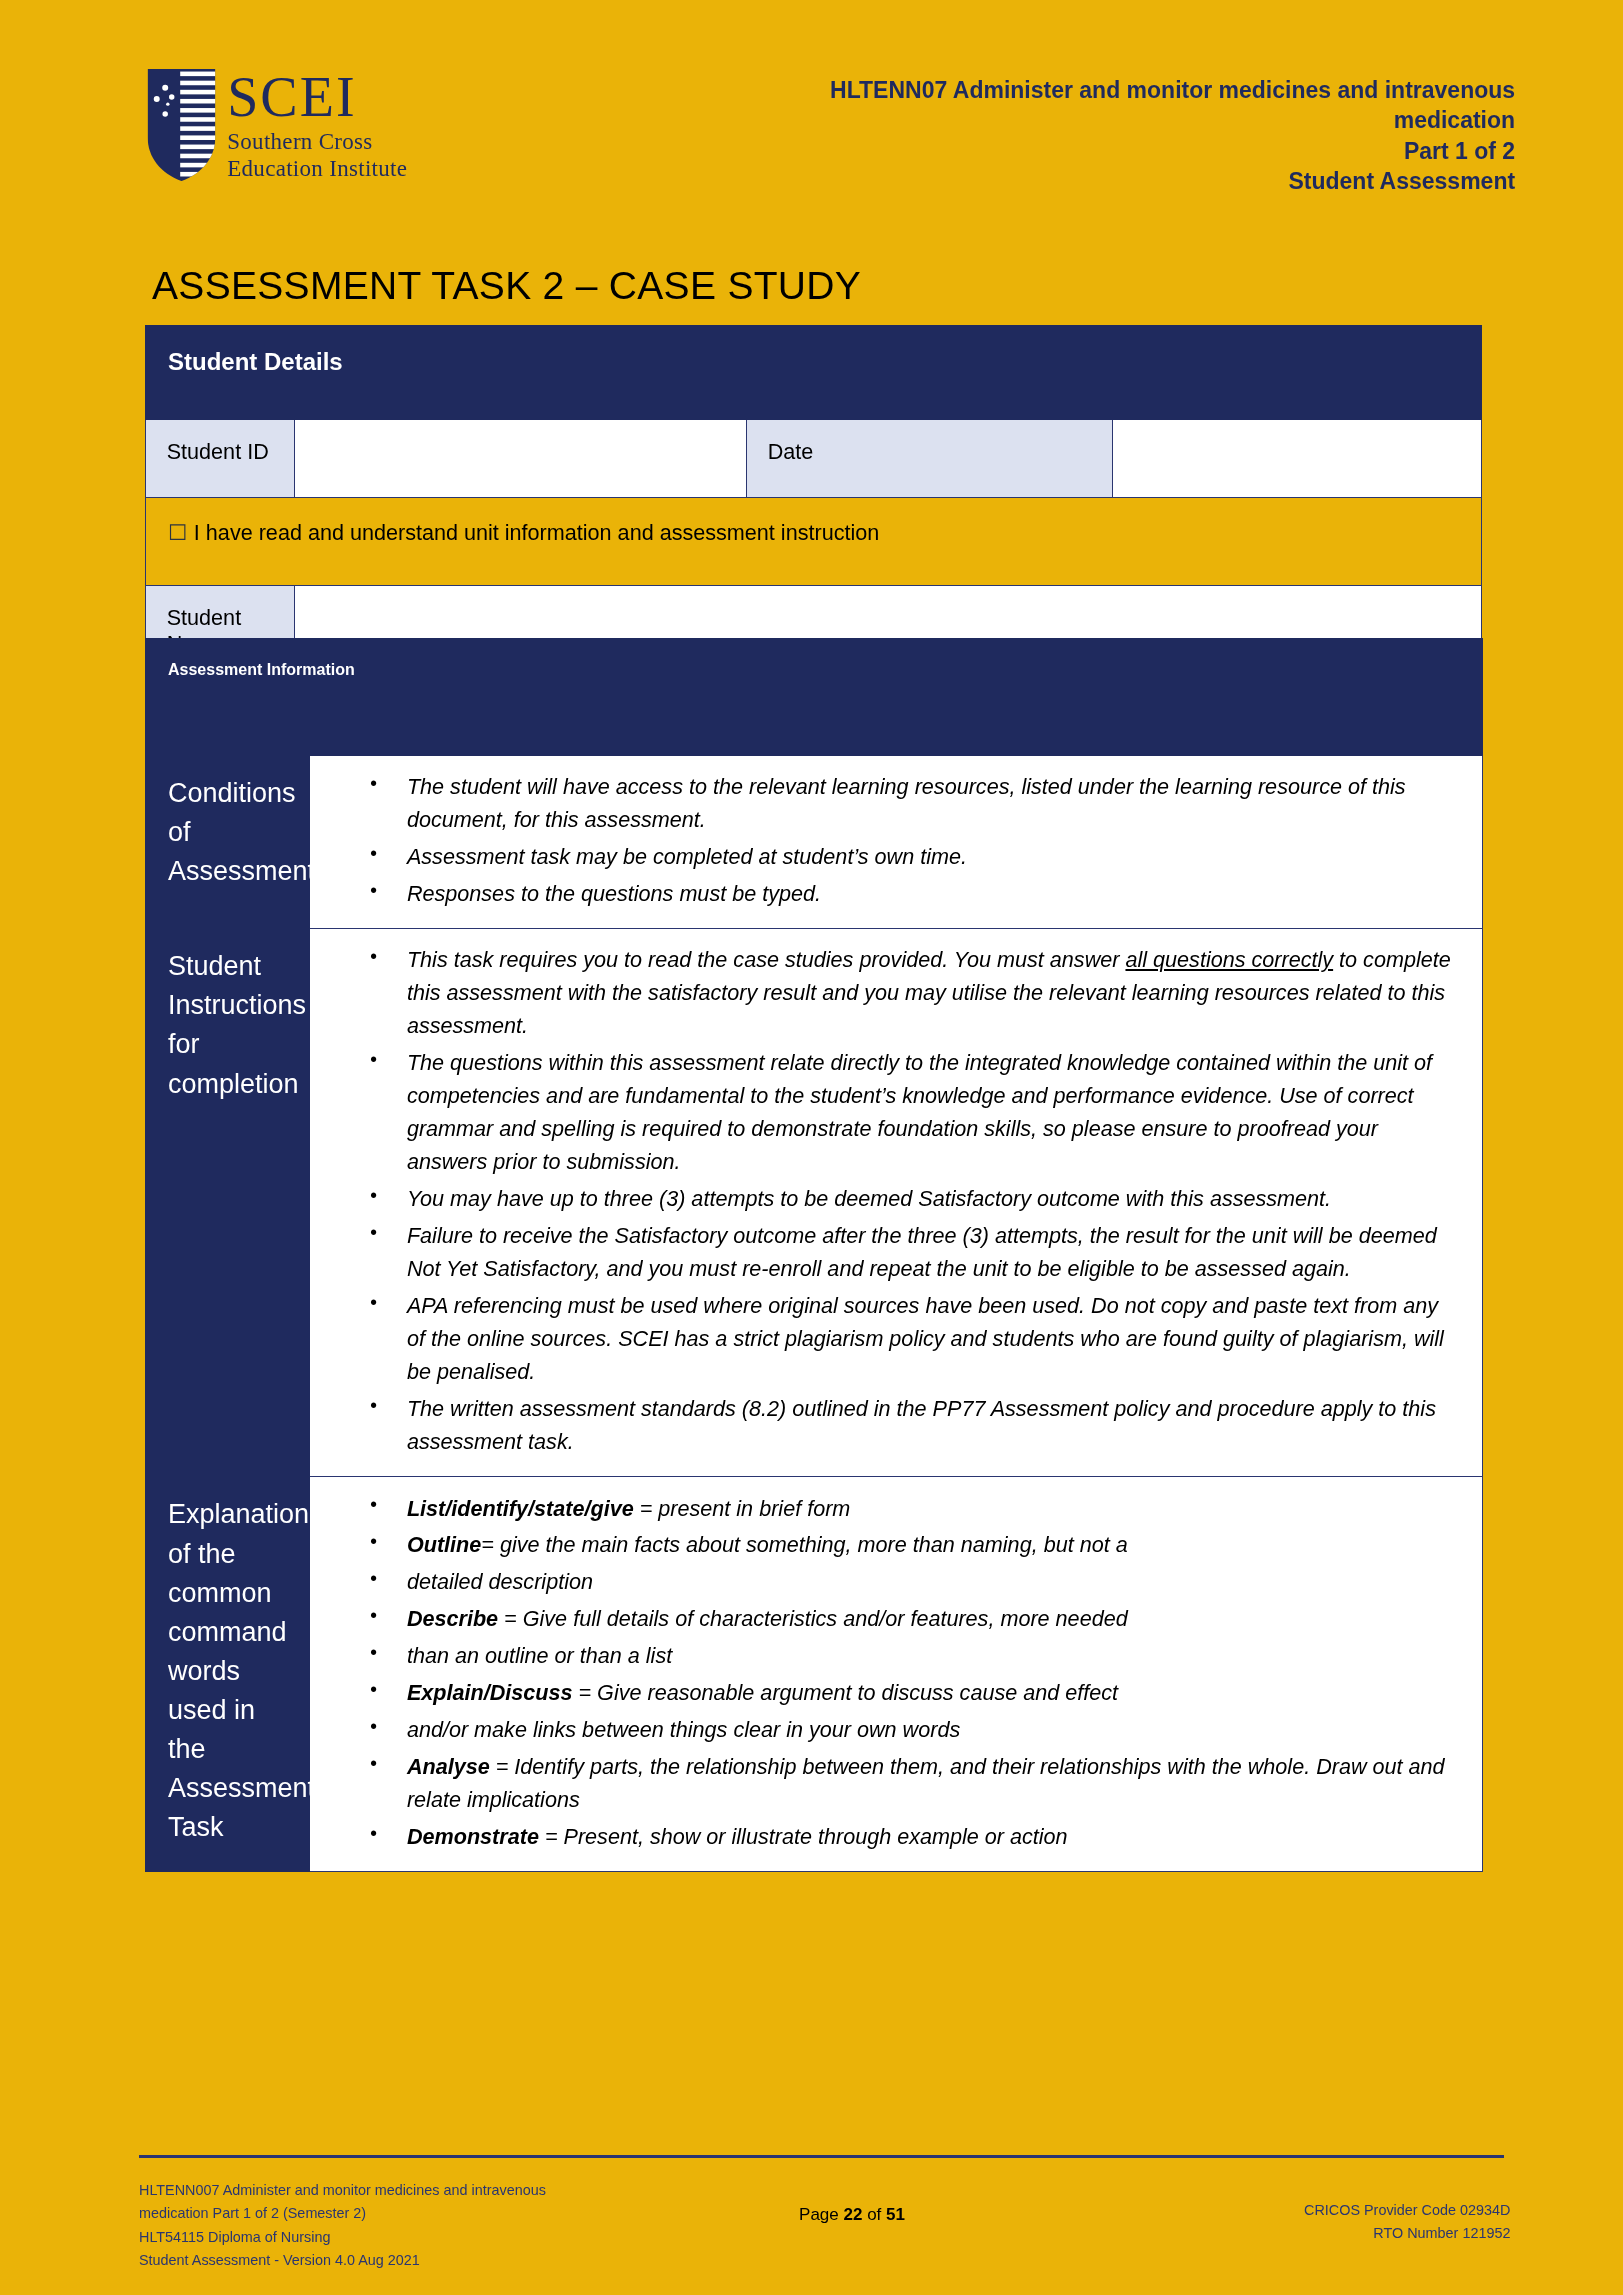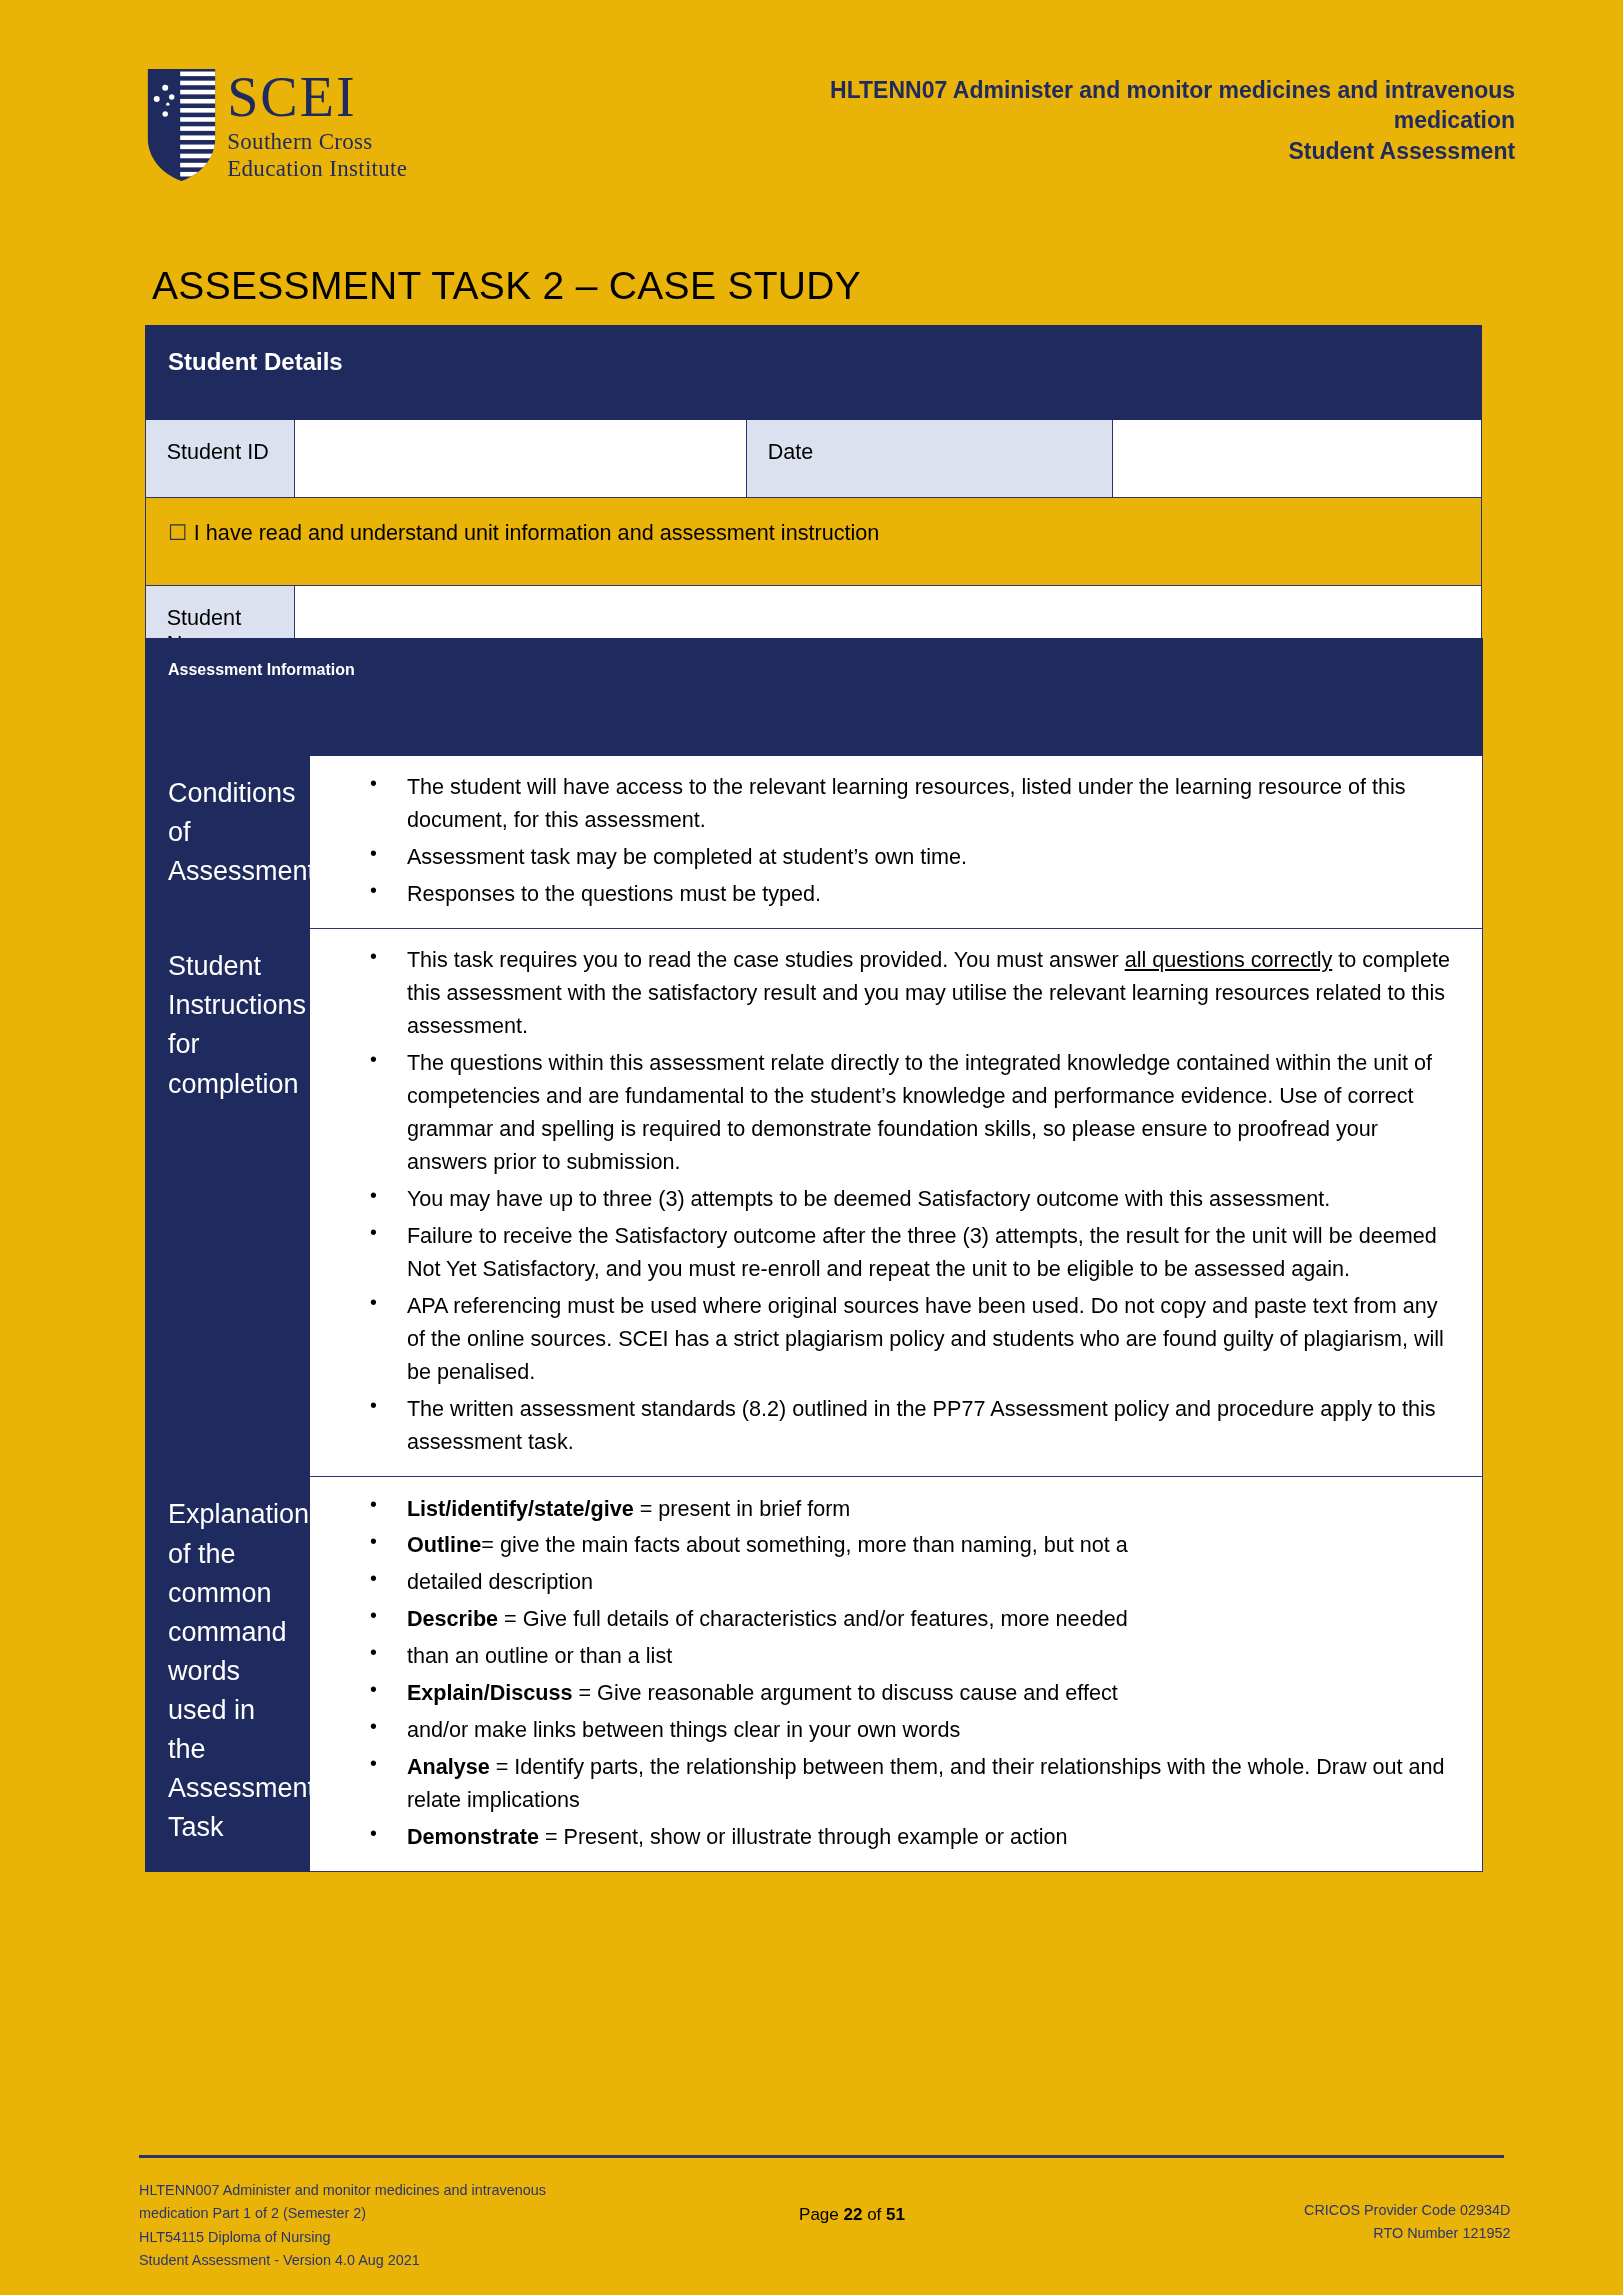--- a/index.html
+++ b/index.html
@@ -158,20 +158,21 @@
     font-size: 16px;
   }
   .body-cell { background: #ffffff; }
   .body-cell .cell-inner {
     padding: 9.2px 19.6px 9.2px 7.9px;
   }
   ul.blist {
     margin: 0;
     padding: 0 0 0 47px;
     list-style: none;
+    font-style: italic;
   }
   ul.blist li {
     position: relative;
     font-size: 21.6px;
     line-height: 1.53;
     margin: 0 0 3.9px 0;
     padding-left: 37px;
   }
   ul.blist li:before {
     content: "\2022";
@@ -264,20 +265,21 @@
       <div class="logo-words">
         <span class="logo-scei">SCEI</span>
         <span class="logo-sub1">Southern Cross</span>
         <span class="logo-sub2">Education Institute</span>
       </div>
     </div>
 
     <div class="header-title">
       <div>HLTENN07 Administer and monitor medicines and intravenous</div>
       <div>medication</div>
+      <div>Part 1 of 2</div>
       <div>Student Assessment</div>
     </div>
   </div>
 
   <div class="main-title">ASSESSMENT TASK 2 – CASE STUDY</div>
 
   <table class="tbl" id="tbl-student">
     <colgroup>
       <col style="width:149px">
       <col style="width:452px">

